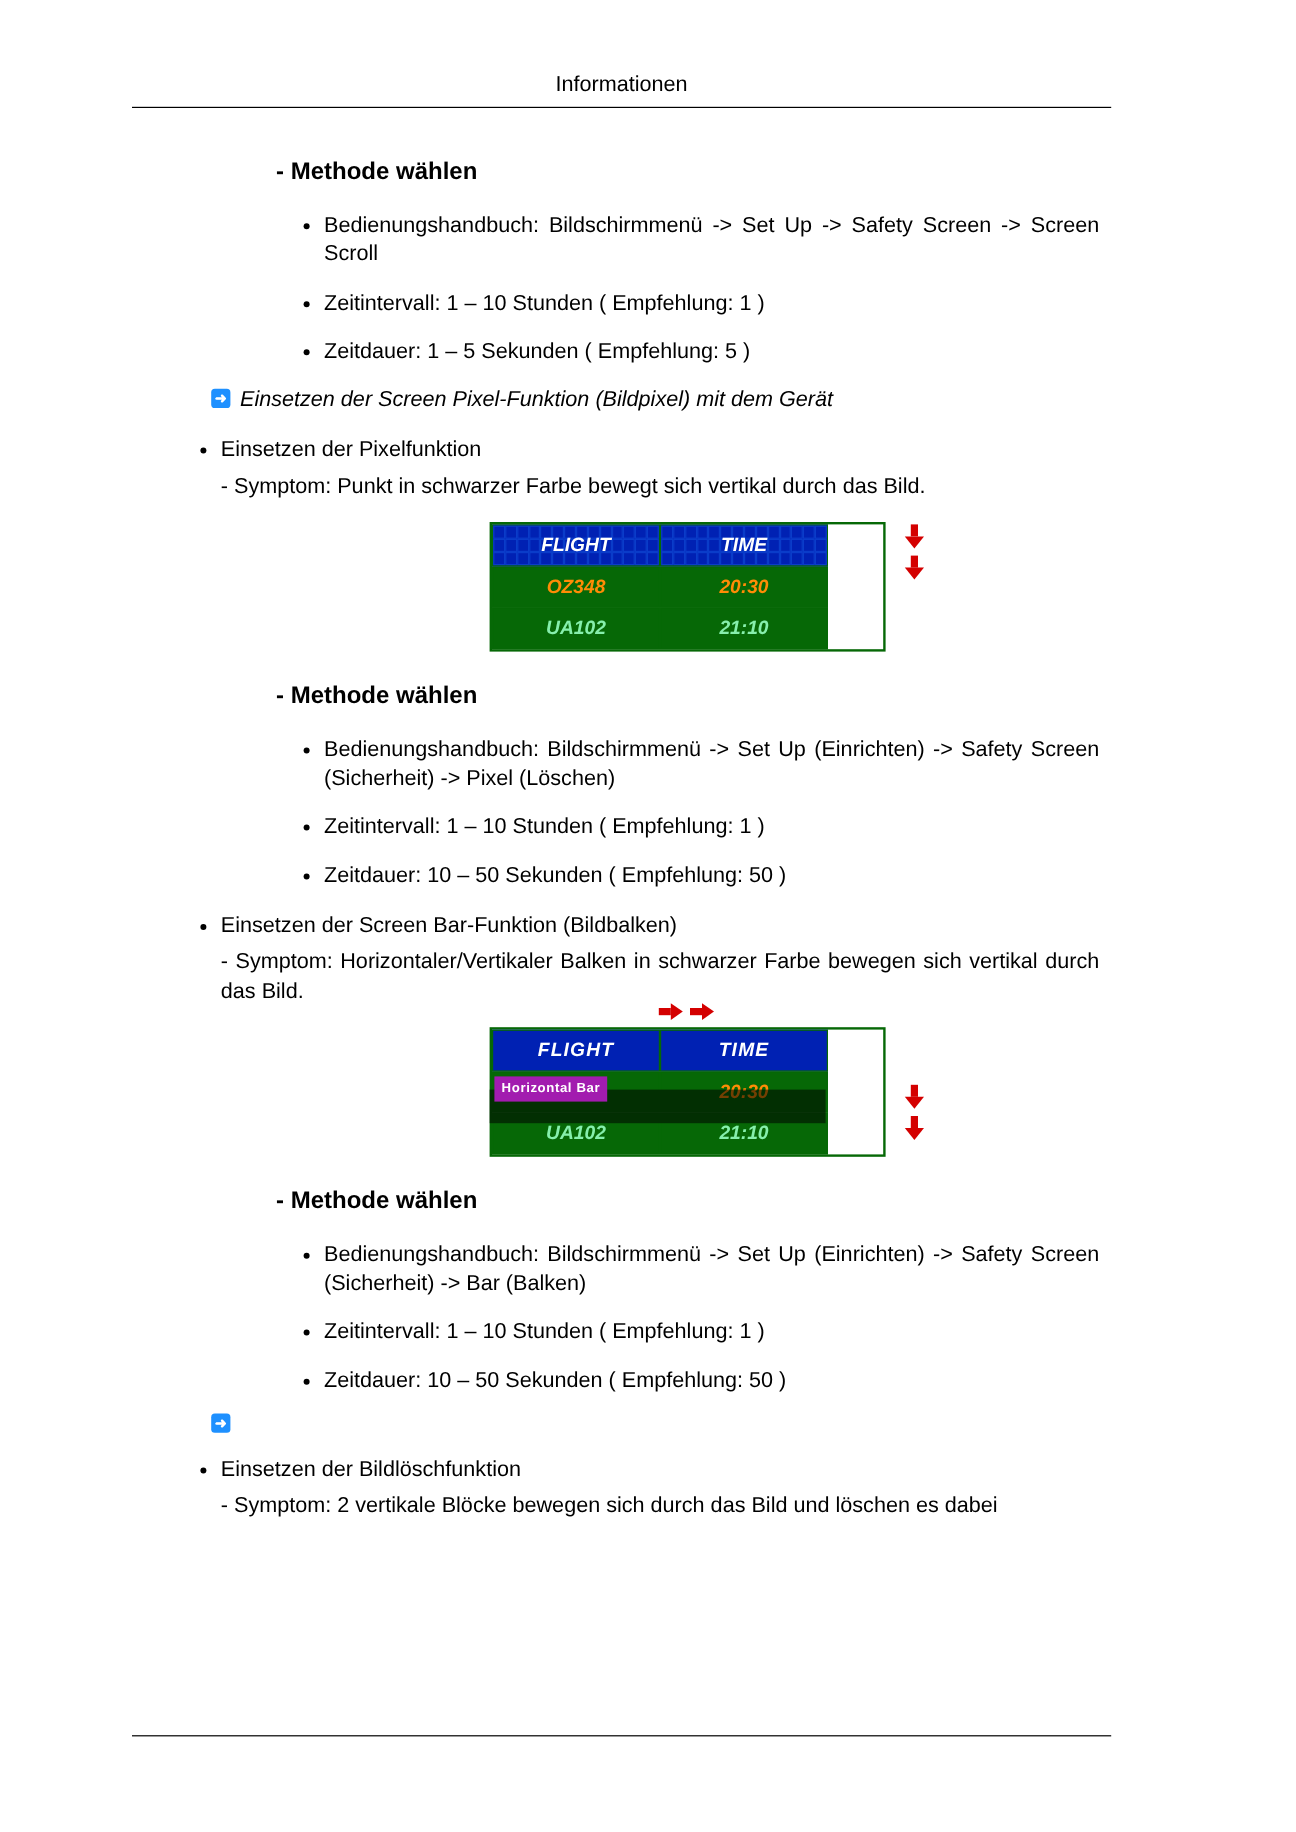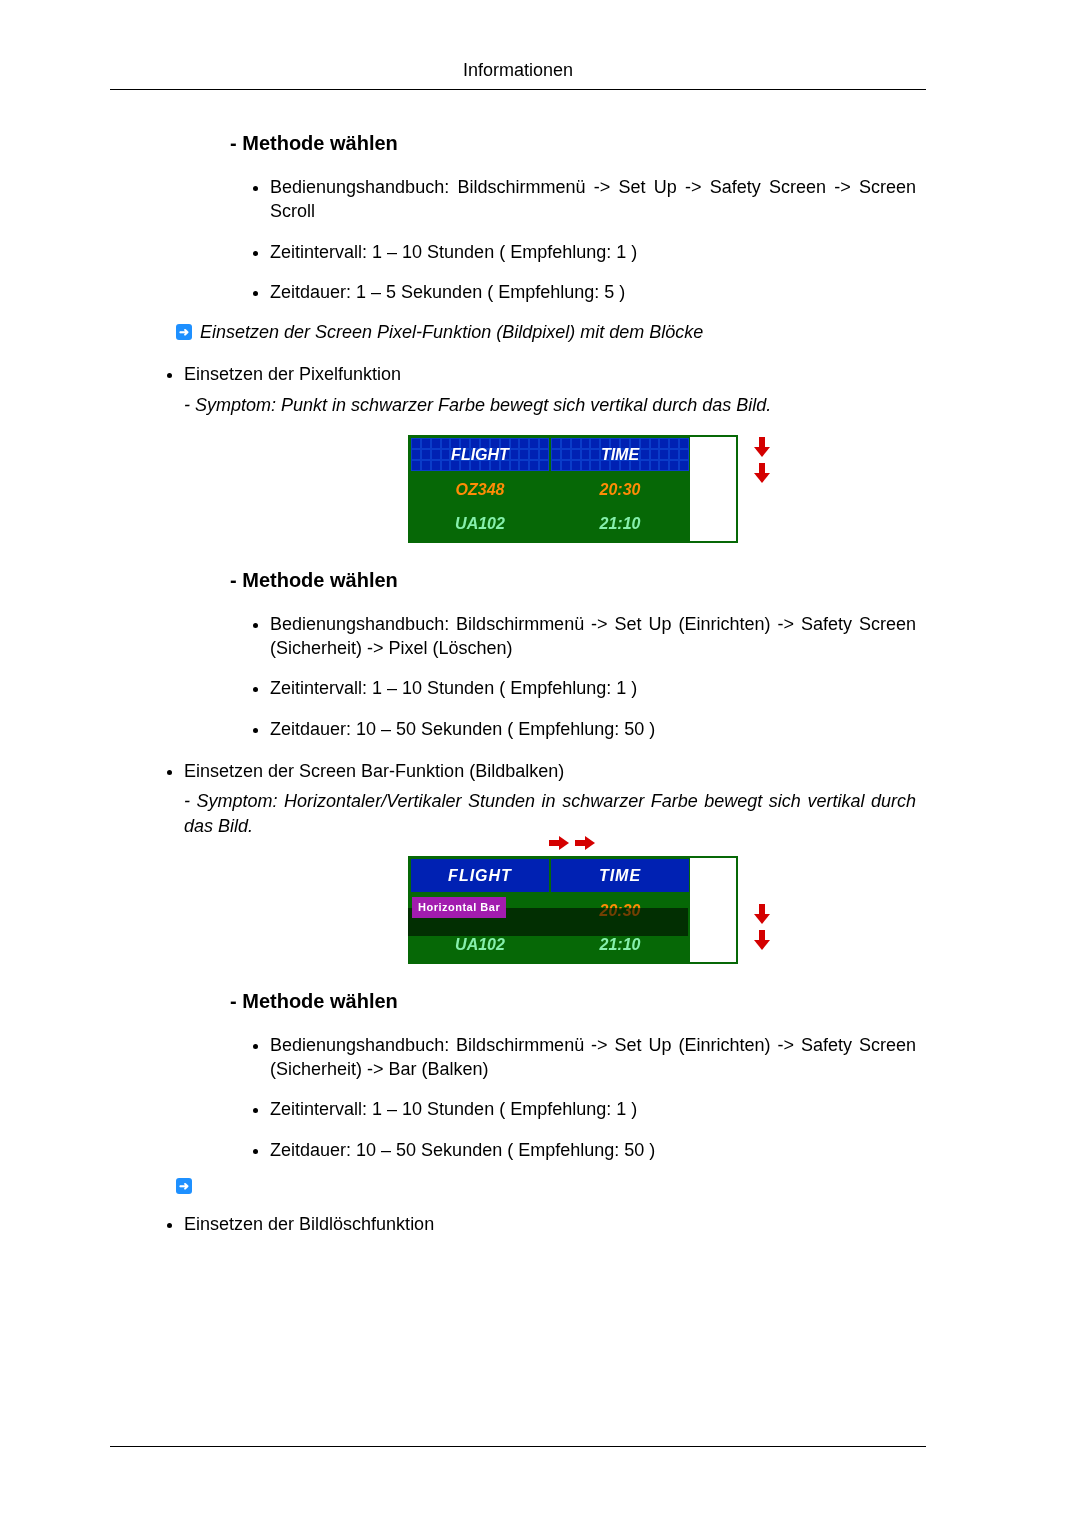--- a/index.html
+++ b/index.html
@@ -48,21 +48,20 @@
     list-style: disc;
     margin-left: -70px;      
     padding-left: 24px;
   }
   .outer-bullet > li {
     margin-bottom: 10px;
   }
   .outer-bullet .symptom {
     margin: 6px 0 0 0;
     text-align: justify;
-    font-style: italic;
   }
   .note-line {
     margin: 8px 0 10px -54px;
     font-style: italic;
     display: flex;
     align-items: center;
     gap: 8px;
   }
   .note-icon {
     width: 16px;
@@ -242,21 +241,21 @@
 
     <h3 class="method-heading">- Methode wählen</h3>
     <ul class="bullets">
       <li>Bedienungshandbuch: Bildschirmmenü -&gt; Set Up -&gt; Safety Screen -&gt; Screen Scroll</li>
       <li>Zeitintervall: 1 – 10 Stunden ( Empfehlung: 1 )</li>
       <li>Zeitdauer: 1 – 5 Sekunden ( Empfehlung: 5 )</li>
     </ul>
 
     <div class="note-line">
       <span class="note-icon">➜</span>
-      <span>Einsetzen der Screen Pixel-Funktion (Bildpixel) mit dem Blöcke</span>
+      <span>Einsetzen der Screen Pixel-Funktion (Bildpixel) mit dem Gerät</span>
     </div>
 
     <ul class="outer-bullet">
       <li>
         <span>Einsetzen der Pixelfunktion</span>
         <div class="symptom">- Symptom: Punkt in schwarzer Farbe bewegt sich vertikal durch das Bild.</div>
       </li>
     </ul>
 
     <div class="board-wrap">
@@ -369,21 +368,21 @@
     <h3 class="method-heading">- Methode wählen</h3>
     <ul class="bullets">
       <li>Bedienungshandbuch: Bildschirmmenü -&gt; Set Up (Einrichten) -&gt; Safety Screen (Sicherheit) -&gt; Pixel (Löschen)</li>
       <li>Zeitintervall: 1 – 10 Stunden ( Empfehlung: 1 )</li>
       <li>Zeitdauer: 10 – 50 Sekunden ( Empfehlung: 50 )</li>
     </ul>
 
     <ul class="outer-bullet">
       <li>
         <span>Einsetzen der Screen Bar-Funktion (Bildbalken)</span>
-        <div class="symptom">- Symptom: Horizontaler/Vertikaler Stunden in schwarzer Farbe bewegt sich vertikal durch das Bild.</div>
+        <div class="symptom">- Symptom: Horizontaler/Vertikaler Balken in schwarzer Farbe bewegen sich vertikal durch das Bild.</div>
       </li>
     </ul>
 
     <div class="board-wrap">
       <div class="arrows-top">
         <span class="arrow-right"></span>
         <span class="arrow-right"></span>
       </div>
       <div class="arrows-right-side mid">
         <span class="arrow-down"></span>
@@ -408,19 +407,20 @@
       <li>Zeitdauer: 10 – 50 Sekunden ( Empfehlung: 50 )</li>
     </ul>
 
     <div class="note-line">
       <span class="note-icon">➜</span>
     </div>
 
     <ul class="outer-bullet">
       <li>
         <span>Einsetzen der Bildlöschfunktion</span>
+        <div class="symptom">- Symptom: 2 vertikale Blöcke bewegen sich durch das Bild und löschen es dabei</div>
       </li>
     </ul>
 
   </div>
 
   <div class="footer-rule"></div>
 </div>
 
 </body></html>

